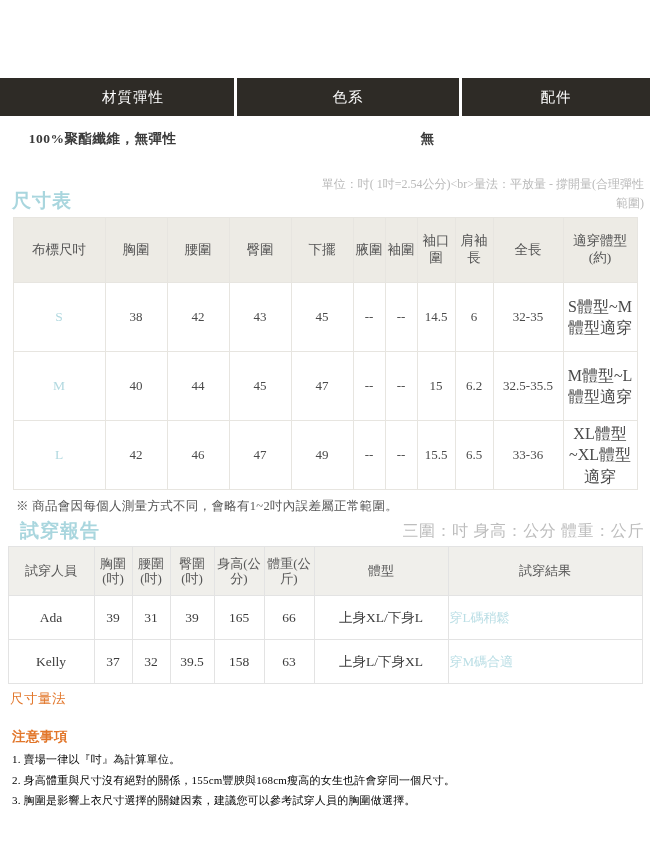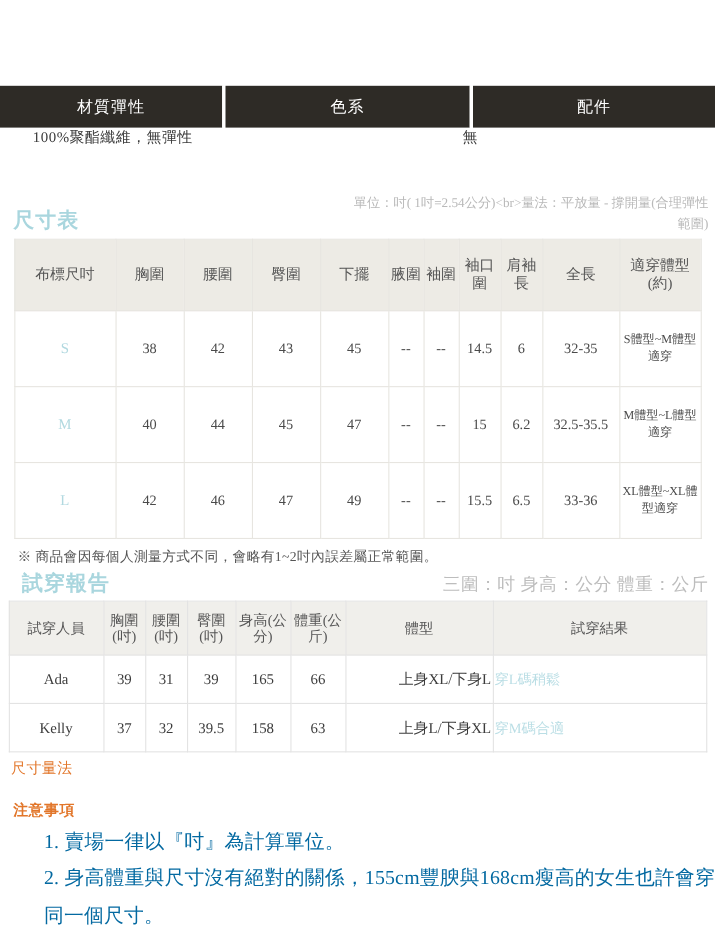--- a/index.html
+++ b/index.html
@@ -24,29 +24,30 @@
   }
   .spec-bar-cell {
     background: #2e2b26;
     color: #ffffff;
     font-size: 14.5px;
     display: flex;
     align-items: center;
     justify-content: center;
     letter-spacing: 1px;
   }
-  .spec-bar-cell.c1 { width: 202px; }
+  .spec-bar-cell.c1 { width: 202px; padding-left: 32px; }
   .spec-bar-gap { width: 3px; background: #ffffff; }
   .spec-bar-cell.c2 { width: 222px; }
   .spec-bar-cell.c3 { flex: 1; }
 
   .spec-values {
     display: flex;
     height: 45px;
-    align-items: flex-start;
+    align-items: center;
+    font-weight: bold;
   }
   .spec-values .v {
     font-size: 13.5px;
     color: #3a3a3a;
     text-align: center;
     letter-spacing: .5px;
   }
   .spec-values .v1 { width: 205px; }
   .spec-values .v2 { width: 222px; }
   .spec-values .v3 { flex: 1; }
@@ -100,21 +101,21 @@
   }
   .size-table tbody td {
     background: #ffffff;
     height: 66px;
     line-height: 1.3;
   }
   .size-table tbody td.size-label {
     color: #b2d9e0;
     font-size: 13.5px;
   }
-  .size-table td.fit-desc { font-size: 11px; line-height: 1.35; }
+  .size-table td.fit-desc { font-size: 16px; line-height: 1.35; }
   .vert { letter-spacing: 0; }
 
   .table-footnote {
     font-size: 12.5px;
     color: #555;
     padding: 8px 0 0 16px;
     letter-spacing: .3px;
   }
 
   
@@ -136,45 +137,44 @@
     line-height: 1.2;
     font-size: 13px;
     color: #555;
   }
   .fit-table tbody td { height: 41px; background: #fff; }
   .fit-table td.result {
     text-align: left;
     color: #badee5;
     font-size: 13px;
   }
-  .fit-table td.shape { font-size: 13.5px; text-align: right; }
+  .fit-table td.shape { font-size: 13.5px; }
 
   
   .measure-title {
     color: #e2762a;
     font-size: 13.5px;
     padding: 6px 6px 0 10px;
     letter-spacing: .5px;
   }
   .notes {
     padding: 20px 0 0 12px;
   }
   .notes-title {
     color: #e2762a;
     font-size: 13.5px;
     font-weight: bold;
     letter-spacing: .5px;
     margin-bottom: 3px;
   }
   .notes-item {
-    color: #0369a1;
-    font-size: 18px;
+    color: #000000;
+    font-size: 11px;
     line-height: 1.85;
     letter-spacing: .2px;
-    margin-left: 28px;
   }
 </style>
 </head>
 <body>
 
 <div class="spec-bar">
   <div class="spec-bar-cell c1">材質彈性</div>
   <div class="spec-bar-gap"></div>
   <div class="spec-bar-cell c2">色系</div>
   <div class="spec-bar-gap"></div>

